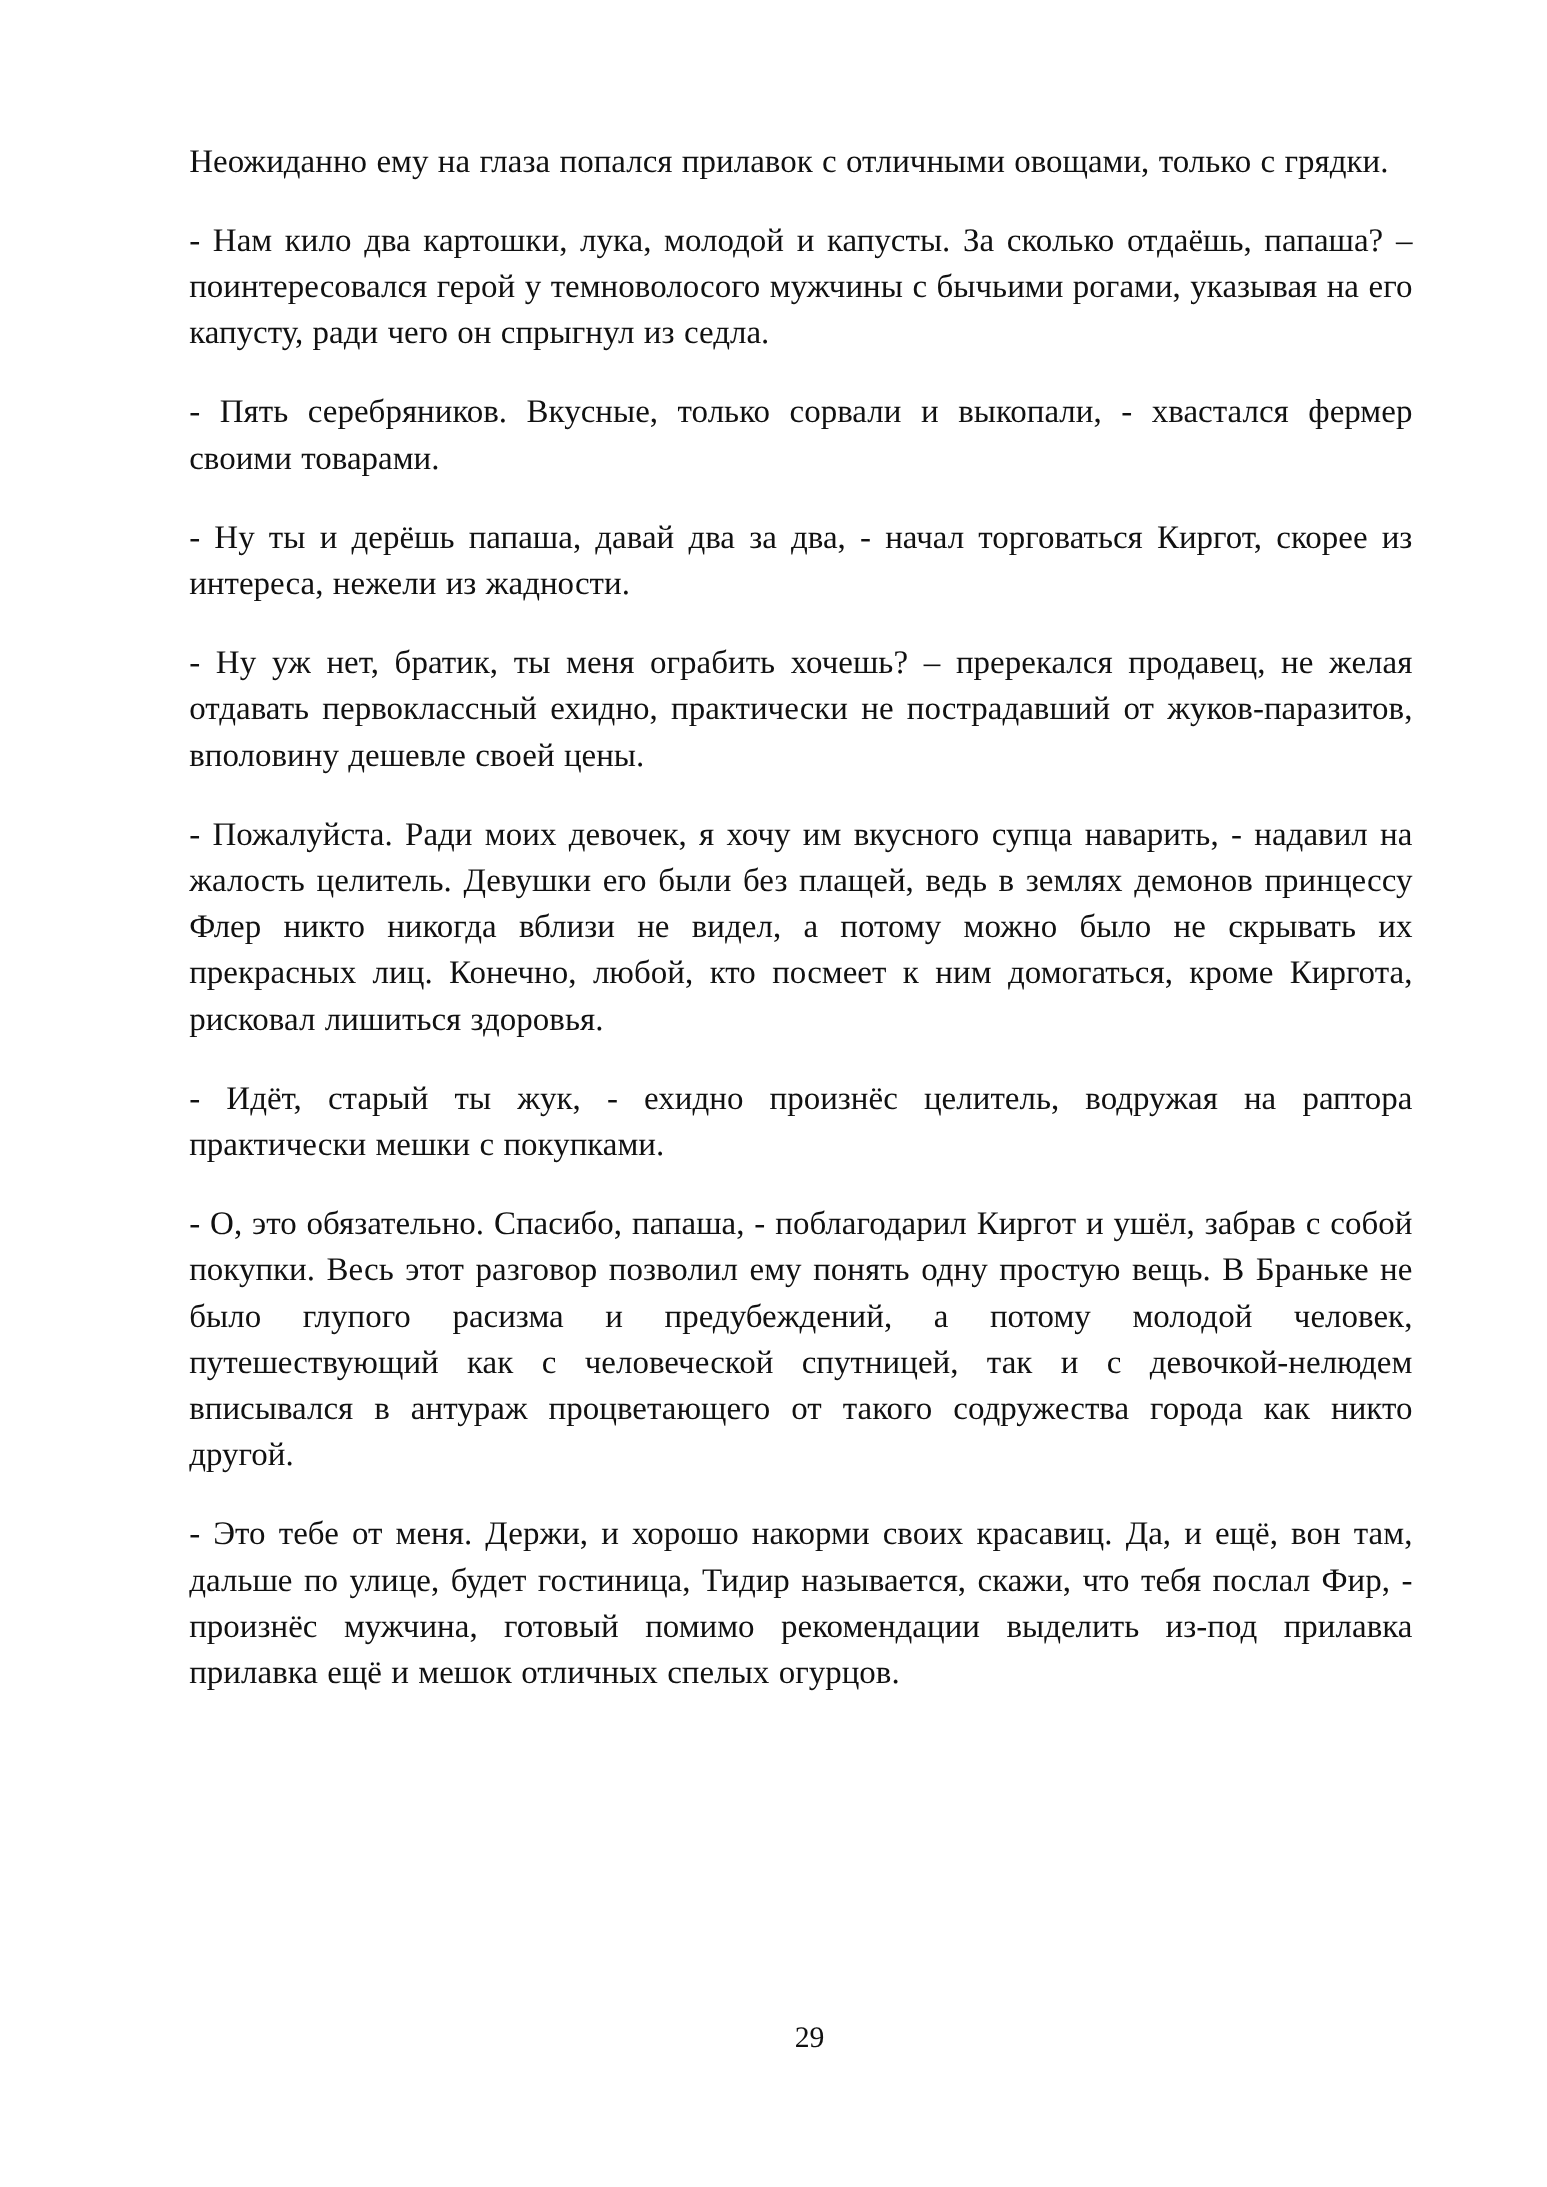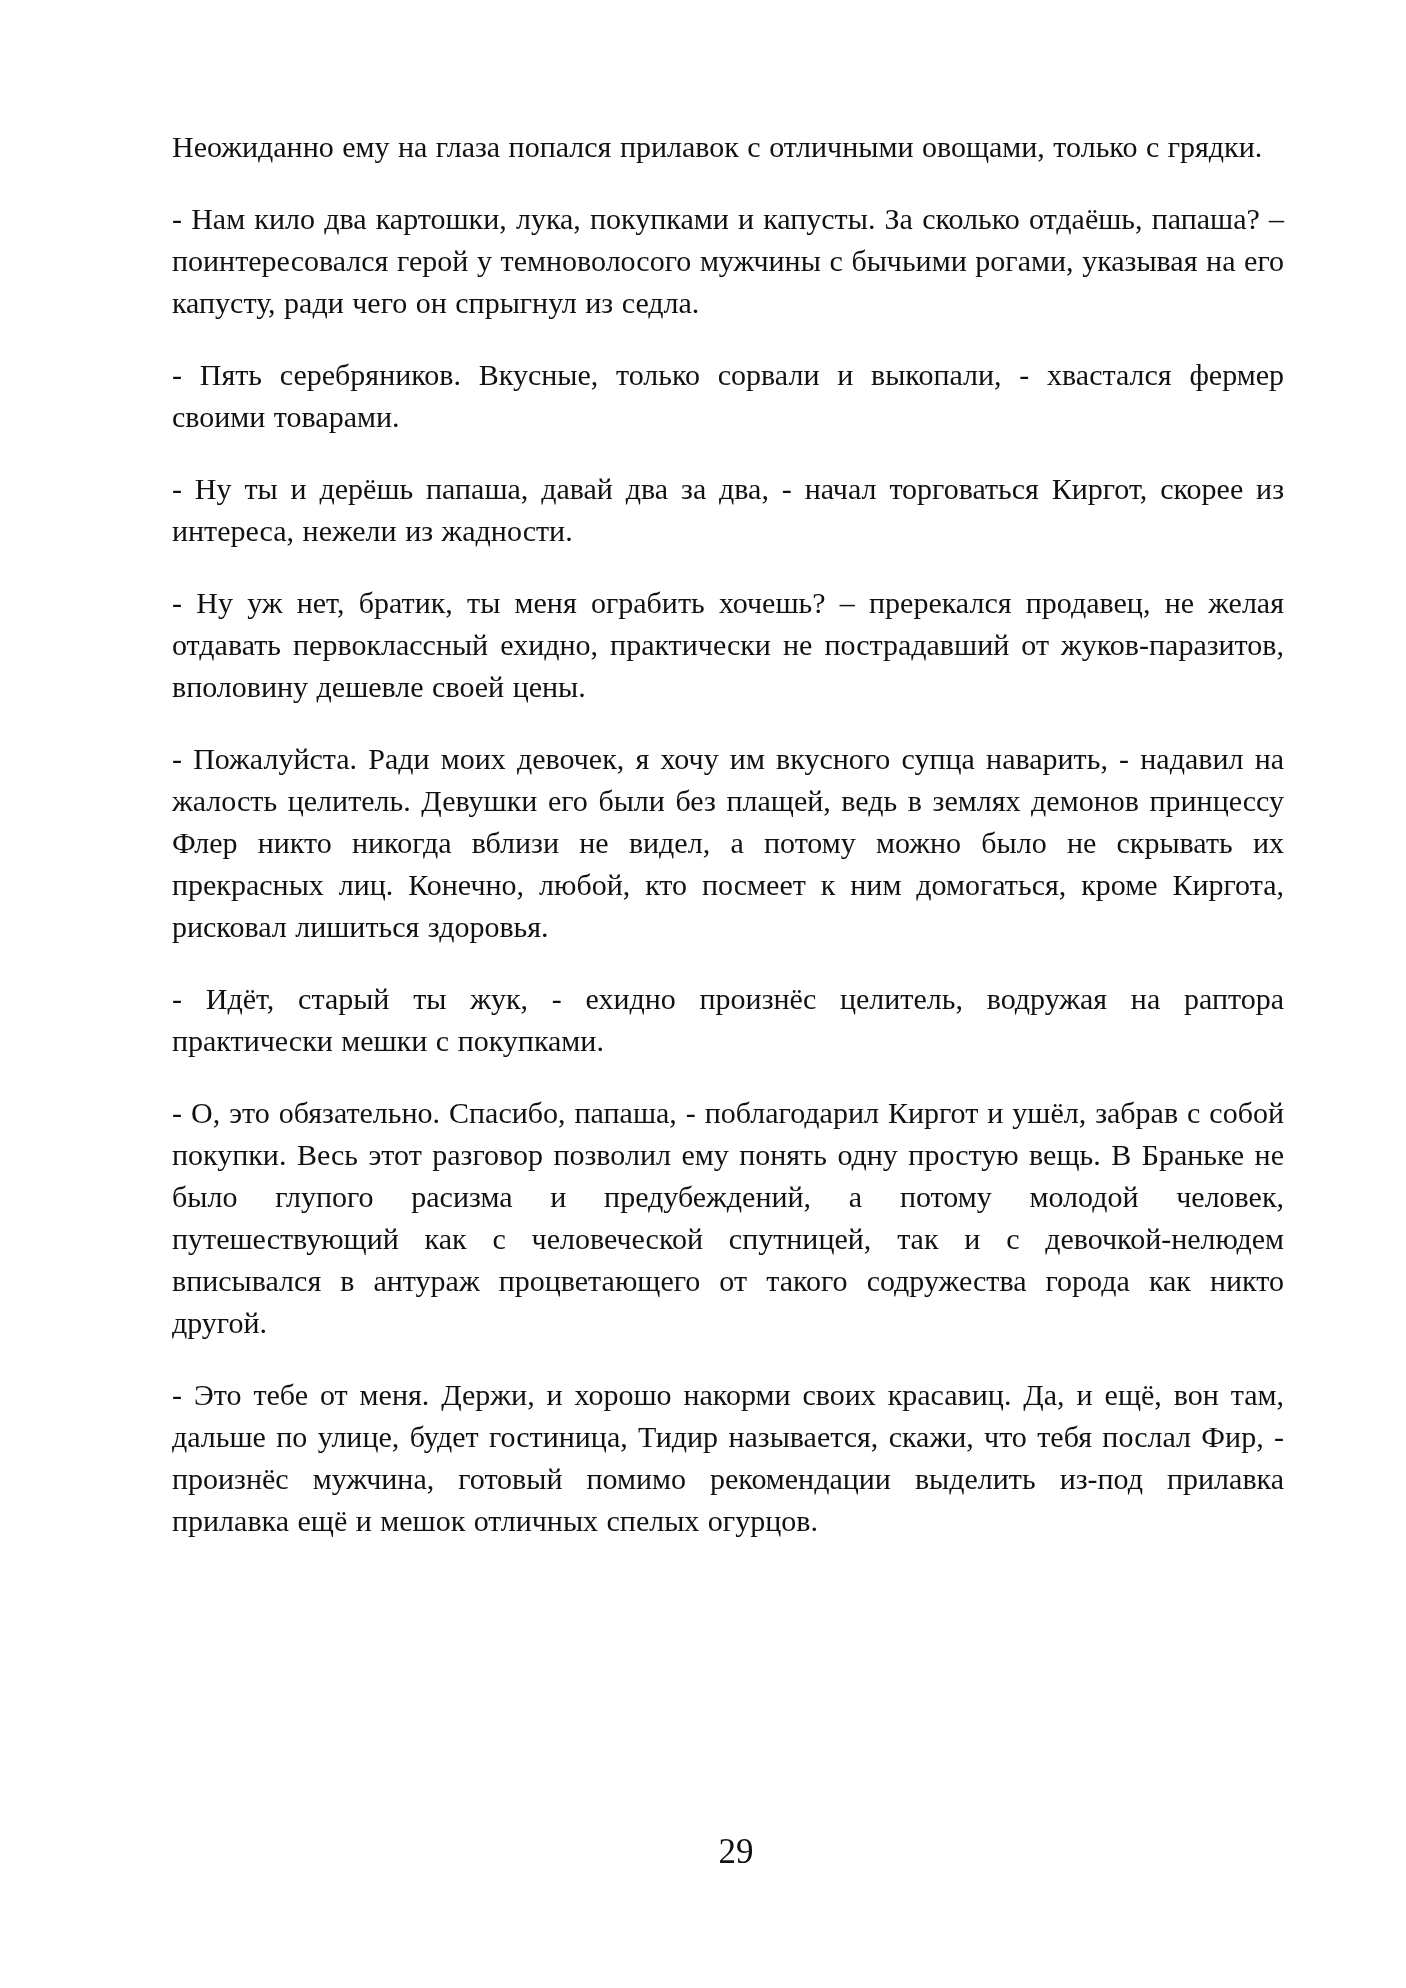--- a/index.html
+++ b/index.html
@@ -28,32 +28,32 @@
     line-height: 42px;
     text-align: justify;
     word-spacing: 1px;
   }
   .page-number {
     position: absolute;
     left: 172px;
     top: 1836px;
     width: 1128px;
     text-align: center;
-    font-size: 35px;
+    font-size: 27px;
     line-height: 32px;
     color: #111111;
   }
 </style>
 </head>
 <body>
 
 <div class="page">
   <div class="content">
       <p>Неожиданно ему на глаза попался прилавок с отличными овощами, только с грядки.</p>
-      <p>- Нам кило два картошки, лука, покупками и капусты. За сколько отдаёшь, папаша? – поинтересовался герой у темноволосого мужчины с бычьими рогами, указывая на его капусту, ради чего он спрыгнул из седла.</p>
+      <p>- Нам кило два картошки, лука, молодой и капусты. За сколько отдаёшь, папаша? – поинтересовался герой у темноволосого мужчины с бычьими рогами, указывая на его капусту, ради чего он спрыгнул из седла.</p>
       <p>- Пять серебряников. Вкусные, только сорвали и выкопали, - хвастался фермер своими товарами.</p>
       <p>- Ну ты и дерёшь папаша, давай два за два, - начал торговаться Киргот, скорее из интереса, нежели из жадности.</p>
       <p>- Ну уж нет, братик, ты меня ограбить хочешь? – пререкался продавец, не желая отдавать первоклассный ехидно, практически не пострадавший от жуков-паразитов, вполовину дешевле своей цены.</p>
       <p>- Пожалуйста. Ради моих девочек, я хочу им вкусного супца наварить, - надавил на жалость целитель. Девушки его были без плащей, ведь в землях демонов принцессу Флер никто никогда вблизи не видел, а потому можно было не скрывать их прекрасных лиц. Конечно, любой, кто посмеет к ним домогаться, кроме Киргота, рисковал лишиться здоровья.</p>
       <p>- Идёт, старый ты жук, - ехидно произнёс целитель, водружая на раптора практически мешки с покупками.</p>
       <p>- О, это обязательно. Спасибо, папаша, - поблагодарил Киргот и ушёл, забрав с собой покупки. Весь этот разговор позволил ему понять одну простую вещь. В Браньке не было глупого расизма и предубеждений, а потому молодой человек, путешествующий как с человеческой спутницей, так и с девочкой-нелюдем вписывался в антураж процветающего от такого содружества города как никто другой.</p>
       <p>- Это тебе от меня. Держи, и хорошо накорми своих красавиц. Да, и ещё, вон там, дальше по улице, будет гостиница, Тидир называется, скажи, что тебя послал Фир, - произнёс мужчина, готовый помимо рекомендации выделить из-под прилавка прилавка ещё и мешок отличных спелых огурцов.</p>
     </div>
   <div class="page-number">29</div>
 </div>

